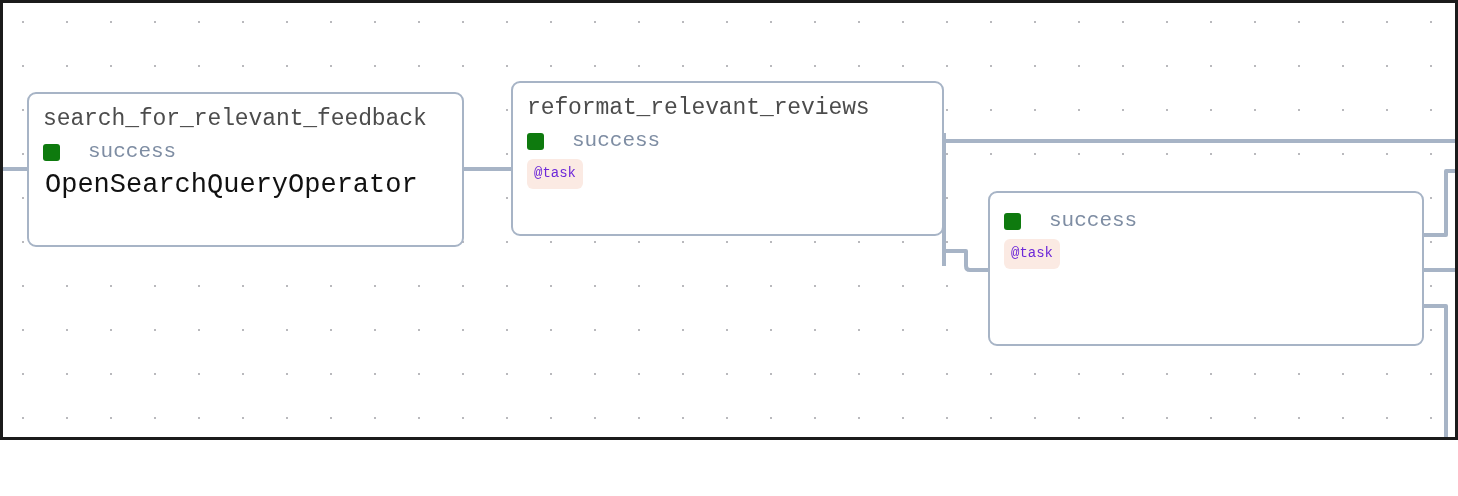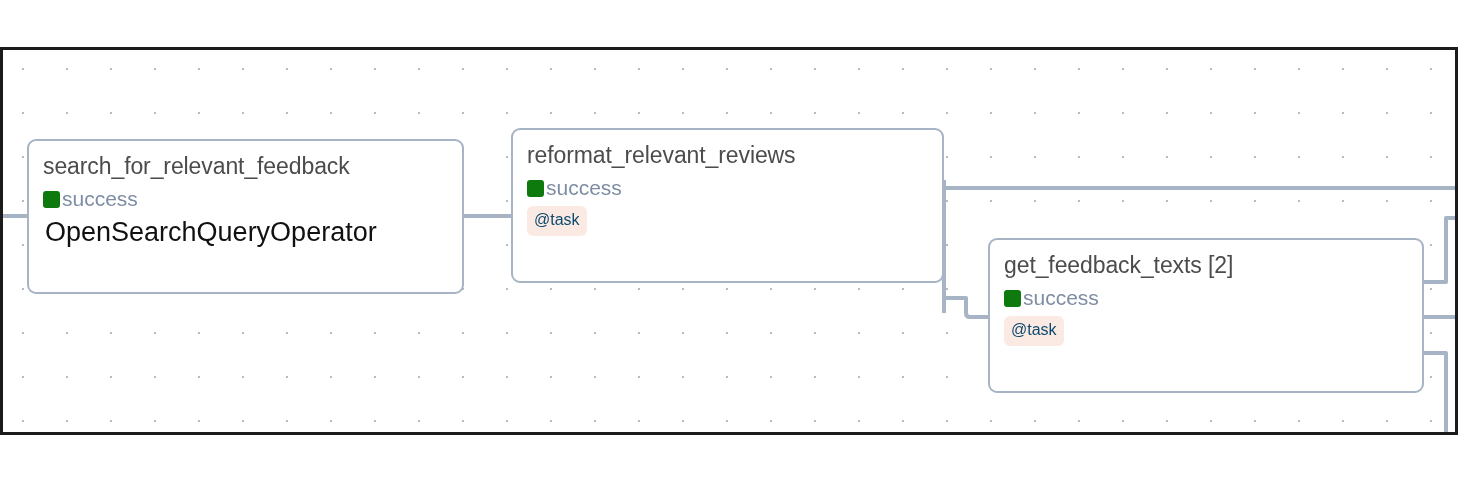--- a/index.html
+++ b/index.html
@@ -4,27 +4,26 @@
 <title>DAG Graph View</title>
 <style>
   html, body {
     margin: 0;
     padding: 0;
     background: #ffffff;
   }
   #app {
     position: relative;
     width: 1458px;
-    height: 388px;
+    height: 440px;
     box-sizing: border-box;
     border: 3px solid #1b1b1b;
     background: #ffffff;
     overflow: hidden;
-    font-family: Liberation Sans, sans-serif;
-    margin-top: 47px;
+    font-family: Liberation Mono, monospace;
   }
   
   #grid {
     position: absolute;
     inset: 0;
     background-image: radial-gradient(circle at 1px 1px, #b9b9bd 1.1px, transparent 1.2px);
     background-size: 44px 44px;
     background-position: 19px 18px;
     pointer-events: none;
   }
@@ -46,21 +45,21 @@
   .node-title {
     font-size: 23px;
     line-height: 30px;
     color: #4c4c4c;
     white-space: nowrap;
     letter-spacing: -0.1px;
   }
   .node-state {
     display: flex;
     align-items: center;
-    gap: 2px;
+    gap: 28px;
     margin-top: 4px;
     height: 28px;
   }
   .state-swatch {
     width: 17px;
     height: 17px;
     border-radius: 3px;
     flex: 0 0 auto;
     display: block;
   }
@@ -71,23 +70,23 @@
     white-space: nowrap;
   }
   .node-meta {
     margin-top: 4px;
     height: 30px;
     display: flex;
     align-items: center;
   }
   .chip {
     display: inline-block;
-    font-size: 16px;
+    font-size: 14px;
     line-height: 26px;
-    color: #0c4a6e;
+    color: #6d28d9;
     background: #fbeae3;
     border-radius: 6px;
     padding: 1px 7px 3px 7px;
     white-space: nowrap;
   }
   .operator-line {
     font-size: 27px;
     line-height: 30px;
     color: #111111;
     white-space: nowrap;
@@ -142,21 +141,20 @@
     <div class="node-state">
       <span class="state-swatch" style="background: rgb(14, 122, 14);"></span>
       <span class="state-label">success</span>
     </div>
     <div class="node-meta">
       <span class="chip" style="background: rgb(251, 234, 227);">@task</span>
     </div>
   </div>
 
   <div class="node" id="node-getfb">
-    <div class="node-title">get_feedback_texts [2]</div>
     <div class="node-state">
       <span class="state-swatch" style="background: rgb(14, 122, 14);"></span>
       <span class="state-label">success</span>
     </div>
     <div class="node-meta">
       <span class="chip" style="background: rgb(251, 234, 227);">@task</span>
     </div>
   </div>
 
 </div>

